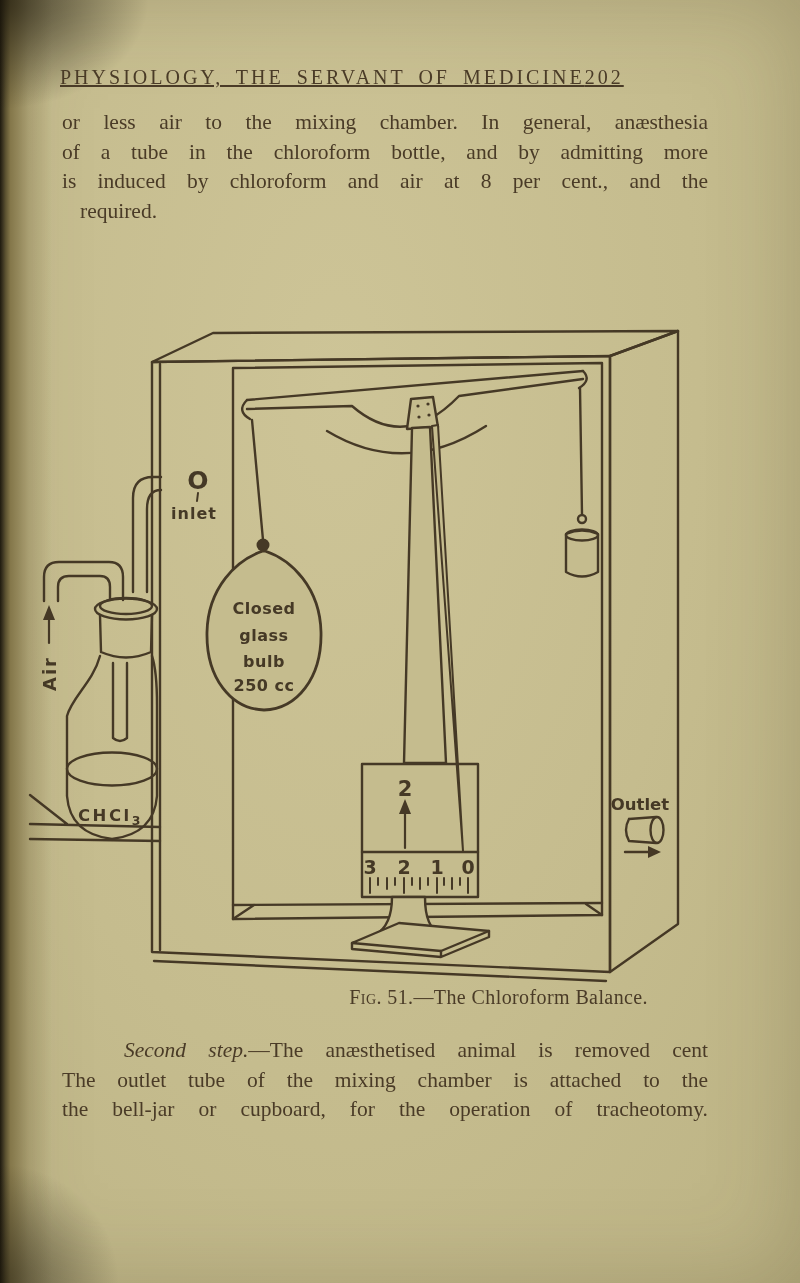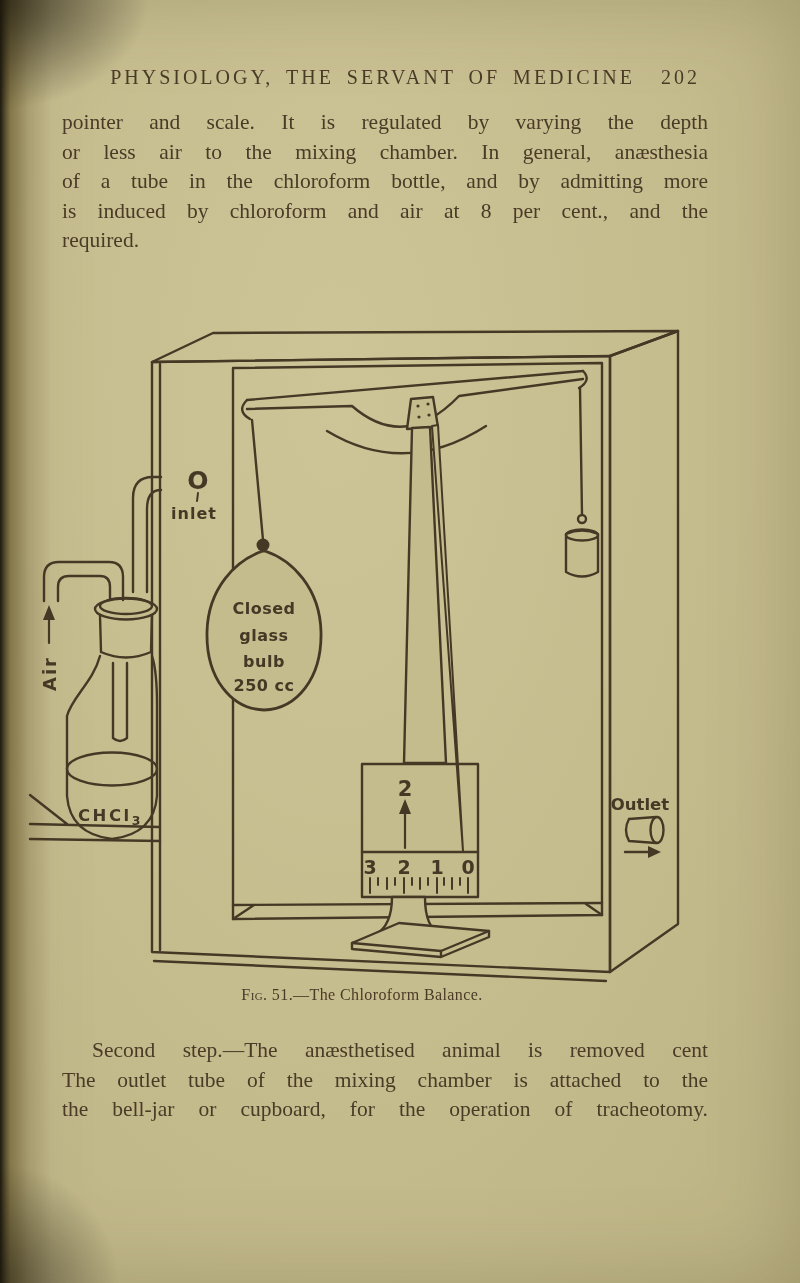--- a/index.html
+++ b/index.html
@@ -13,51 +13,50 @@
   .gutter{
     position:absolute;left:0;top:0;bottom:0;width:52px;pointer-events:none;
     background:linear-gradient(to right,#1e1a0e 0%,#3a3320 5%,#5d5331 11%,#84774a 20%,rgba(132,119,74,.35) 55%,rgba(132,119,74,0) 100%);
   }
   .corner-tl{position:absolute;left:0;top:0;width:150px;height:110px;pointer-events:none;
     background:radial-gradient(ellipse at 0% 0%, rgba(28,23,11,.75), rgba(28,23,11,0) 70%);}
   .corner-bl{position:absolute;left:0;bottom:0;width:120px;height:120px;pointer-events:none;
     background:radial-gradient(ellipse at 0% 100%, rgba(28,23,11,.55), rgba(28,23,11,0) 70%);}
   .running-head{
     position:absolute;left:60px;top:66px;width:690px;
-    display:flex;justify-content:center;align-items:baseline;gap:26px;
-    font-size:20px;letter-spacing:3px;word-spacing:5px;white-space:nowrap;color:#4a3b27;
+    display:flex;justify-content:flex-start;align-items:baseline;
+    font-size:20px;letter-spacing:3px;word-spacing:5px;white-space:nowrap;color:#4a3b27;text-decoration:underline;
   }
   .para{position:absolute;left:62px;width:646px;font-size:21.5px;line-height:29.5px;color:#4a3b27;}
   .para .ln{text-align:justify;text-align-last:justify;white-space:nowrap;}
-  .para .ln.last{text-align:center;text-align-last:left;}
+  .para .ln.last{text-align:center;text-align-last:left;margin-left:18px;}
   .para .indent{text-indent:30px;}
-  .italic{}
+  .italic{font-style:italic;margin-left:32px;}
   .smallcaps{font-variant:small-caps;}
   .caption{
-    position:absolute;left:62px;top:986px;width:646px;padding-right:46px;box-sizing:border-box;
-    text-align:center;font-size:16px;color:#4a3b27;letter-spacing:.4px;
+    position:absolute;left:48px;top:986px;width:646px;padding-right:46px;box-sizing:border-box;
+    text-align:right;font-size:20px;color:#4a3b27;letter-spacing:.4px;
   }
   svg text{font-family:"DejaVu Sans", sans-serif;fill:#3c2f1e;}
   .figwrap{position:absolute;left:0;top:0;width:800px;height:1283px;pointer-events:none;}
 </style>
 </head>
 <body>
 
 <div class="page">
   <div class="gutter"></div>
   <div class="corner-tl"></div>
   <div class="corner-bl"></div>
 
   <div class="running-head">
     <span>PHYSIOLOGY, THE SERVANT OF MEDICINE</span>
     <span>202</span>
   </div>
 
   <div class="para" style="top:108px;">
-    <div class="ln">pointer and scale. It is regulated by varying the depth</div>
     <div class="ln">or less air to the mixing chamber. In general, anæsthesia</div>
     <div class="ln">of a tube in the chloroform bottle, and by admitting more</div>
     <div class="ln">is induced by chloroform and air at 8 per cent., and the</div>
     <div class="ln last">required.</div>
   </div>
 
   <div class="figwrap">
   <svg width="800" height="1283" viewBox="0 0 800 1283" stroke="#3c2f1e" stroke-width="2.4" fill="none" stroke-linecap="round" stroke-linejoin="round" opacity="0.93">
 
     <g>

